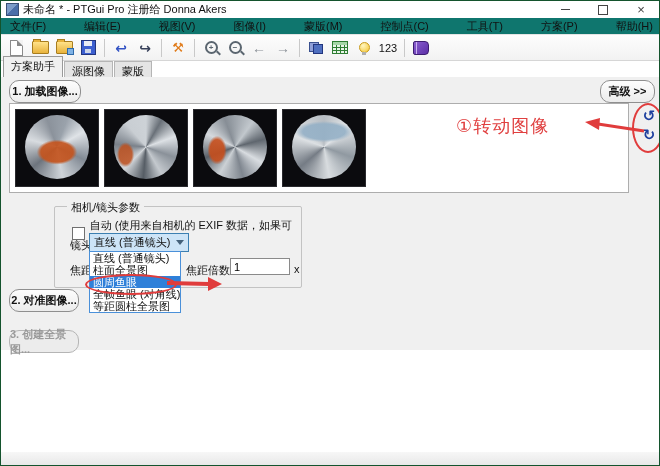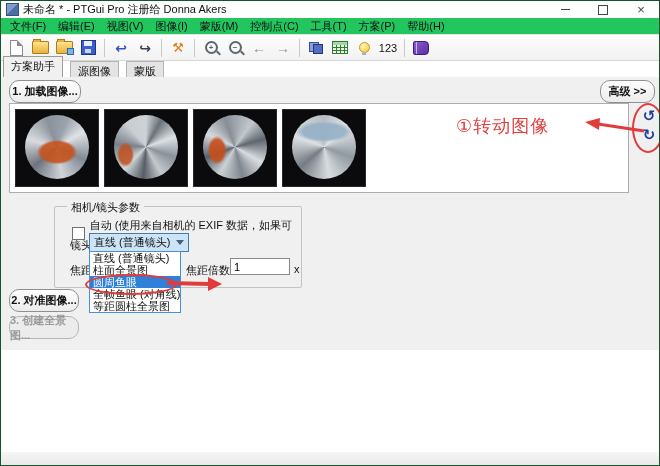--- a/index.html
+++ b/index.html
@@ -10,21 +10,21 @@
   .titlebar{height:17px;display:flex;align-items:center;padding-left:5px;background:#fff;}
   .app-icon{width:11px;height:11px;margin-right:4px;background:linear-gradient(135deg,#7c9cc9 0 50%,#4a6ea9 50% 100%);border:1px solid #3a4f77;}
   .title-text{font-size:11px;color:#111;}
   .win-controls{position:absolute;right:6px;top:0;display:flex;height:17px;align-items:center;gap:26px;padding-right:6px;}
   .winbtn{width:12px;height:12px;display:flex;align-items:center;justify-content:center;color:#444;cursor:default;}
   .winbtn.min::before{content:"";width:9px;border-top:1px solid #444;}
   .winbtn.max::before{content:"";width:8px;height:8px;border:1px solid #444;}
   .winbtn.close{font-size:13px;line-height:12px;}
 
   
-  .menubar{height:16px;display:flex;align-items:center;background:#22c55e;padding-left:3px;}
+  .menubar{height:16px;display:flex;align-items:center;background:#0f766e;padding-left:3px;justify-content:space-between;}
   .menu-item{padding:1px 6px;color:#111;}
 
   
   .toolbar{height:25px;display:flex;align-items:center;background:linear-gradient(#fdfdfd,#f2f2f2);border-top:1px solid #e4e4e4;border-bottom:1px solid #d6d6d6;padding-left:4px;gap:2px;}
   .tbtn{width:22px;height:21px;display:flex;align-items:center;justify-content:center;border-radius:2px;position:relative;}
   .tsep{width:1px;height:18px;background:#c9c9c9;margin:0 3px;}
   .ic-new{width:11px;height:14px;background:#fff;border:1px solid #8a8a8a;position:relative;}
   .ic-new::after{content:"";position:absolute;right:-1px;top:-1px;border:3px solid;border-color:#f2f2f2 #f2f2f2 #8a8a8a #8a8a8a;}
   .ic-folder{width:15px;height:11px;background:linear-gradient(#ffe28a,#e8b33c);border:1px solid #a87d1e;border-radius:1px;position:relative;}
   .ic-folder::before{content:"";position:absolute;top:-3px;left:0;width:6px;height:2px;background:#e8b33c;border:1px solid #a87d1e;border-bottom:none;}
@@ -47,35 +47,35 @@
      repeating-linear-gradient(90deg,transparent 0 3px,#2e7d32 3px 4px),
      repeating-linear-gradient(transparent 0 2px,#2e7d32 2px 3px),#e8f5e9;}
   .ic-bulb{width:9px;height:9px;border-radius:50%;background:radial-gradient(circle at 35% 30%,#fff6c0,#f4c430);border:1px solid #c99a18;position:relative;}
   .ic-bulb::after{content:"";position:absolute;left:2px;bottom:-3px;width:4px;height:3px;background:#b0b0b0;}
   .ic-123{font-size:11px;color:#111;letter-spacing:0;}
   .ic-help{width:14px;height:12px;background:linear-gradient(135deg,#8a5fd0,#5b2ea6);border:1px solid #3c1d70;border-radius:2px 4px 4px 2px;position:relative;}
   .ic-help::before{content:"";position:absolute;left:2px;top:0;bottom:0;width:1px;background:#cbb4ef;}
 
   
   .tabbar{height:16px;background:#fff;display:flex;align-items:flex-end;padding-left:2px;}
-  .tab{padding:2px 7px 2px;margin-right:7px;background:#f0f0f0;border:1px solid #b5b5b5;border-bottom:none;color:#111;}
+  .tab{padding:2px 7px 2px;margin-right:1px;background:#f0f0f0;border:1px solid #b5b5b5;border-bottom:none;color:#111;}
   .tab.active{background:#f0f0f0;position:relative;z-index:3;padding-bottom:3px;border-color:#9a9a9a;}
   .tab.inactive{background:#e4e4e4;height:11px;}
 
   
   .client{position:relative;height:389px;background:#fff;}
   .pane{position:absolute;left:0;top:0;width:100%;height:273px;background:#f0f0f0;}
   .bottom-strip{position:absolute;left:0;bottom:0;width:100%;height:14px;background:linear-gradient(#f7f7f7,#e7e7e7);}
 
   .btn{position:absolute;background:linear-gradient(#fdfdfd,#ececec);border:1px solid #8f8f8f;font-size:11px;font-weight:bold;color:#111;display:flex;align-items:center;justify-content:center;border-radius:10px;}
   .btn.disabled{color:#9a9a9a;background:#ececec;border-color:#b5b5b5;font-weight:bold;}
   .btn-load{left:8px;top:3px;width:70px;height:21px;}
   .btn-adv{left:599px;top:3px;width:53px;height:21px;}
   .btn-align{left:8px;top:212px;width:68px;height:21px;}
-  .btn-create{left:8px;top:239px;width:68px;height:21px;}
+  .btn-create{left:8px;top:253px;width:68px;height:21px;}
 
   .img-panel{position:absolute;left:8px;top:26px;width:618px;height:88px;background:#fff;border:1px solid #adadad;}
   .thumb{position:absolute;top:5px;width:82px;height:76px;background:#0b0b0e;border:1px solid #2a2a2e;}
   .thumb .fish{width:64px;height:64px;border-radius:50%;margin:5px auto 0;}
   .fish1{background:
      radial-gradient(ellipse 42% 26% at 50% 58%, rgba(196,84,30,.92) 0 60%, rgba(196,84,30,0) 75%),
      conic-gradient(from 20deg,#9aa2ab,#dfe3e7 40deg,#828a94 95deg,#cfd4d9 150deg,#6d747d 210deg,#d8dce0 265deg,#8b929b 320deg,#9aa2ab),
      radial-gradient(circle at 50% 38%,#e9ecef 0%,#a9b0b8 55%,#555b63 100%);}
   .fish2{background:
      radial-gradient(ellipse 18% 26% at 18% 62%, rgba(190,80,30,.85) 0 55%, rgba(190,80,30,0) 75%),

